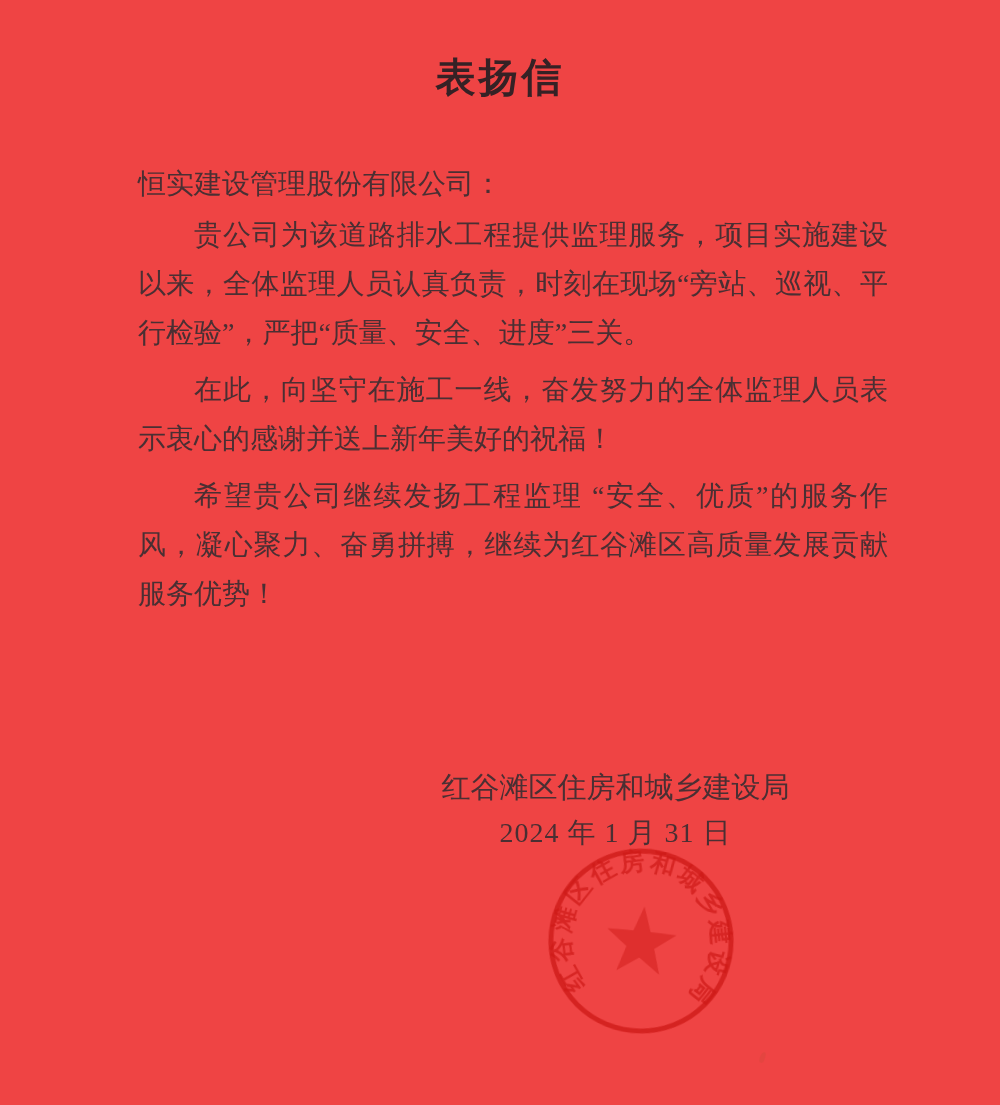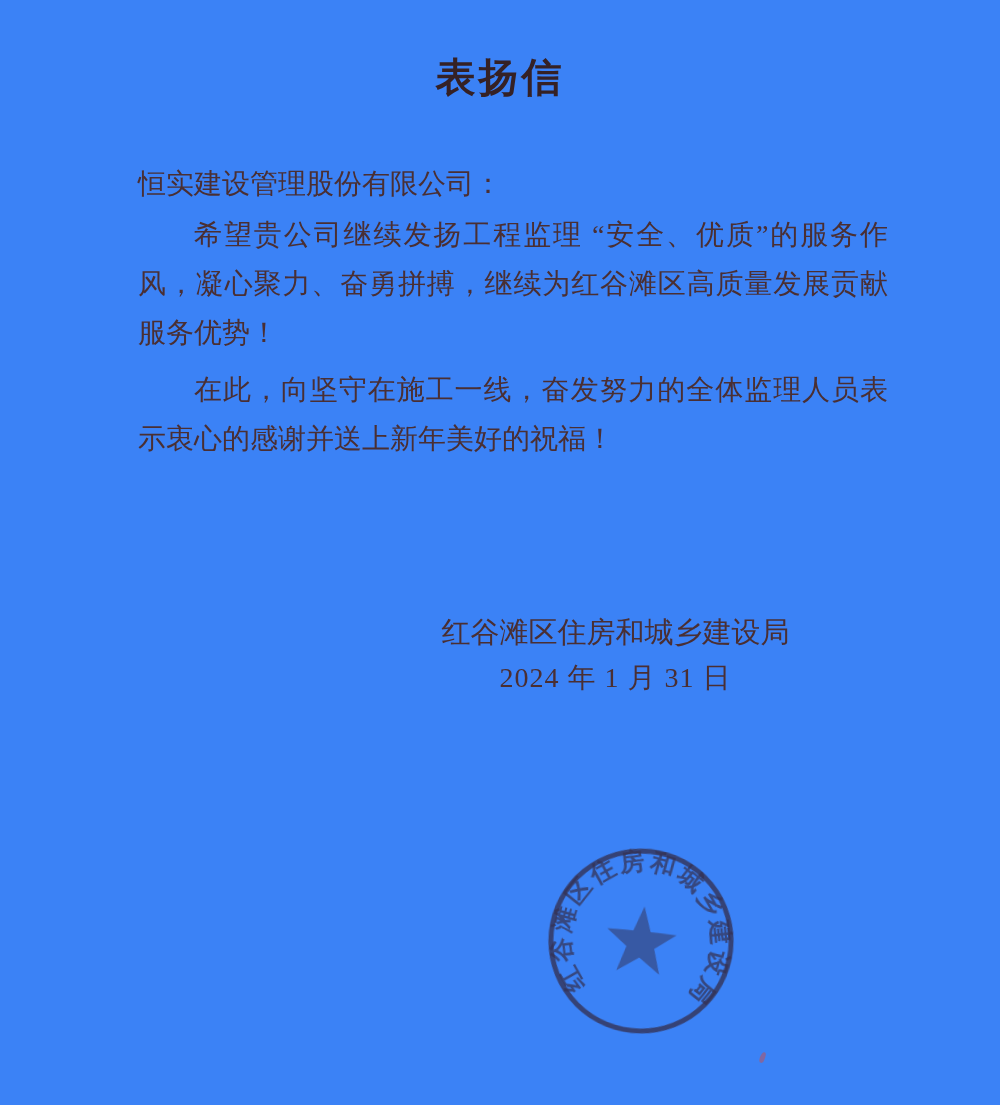--- a/index.html
+++ b/index.html
@@ -1,18 +1,18 @@
 <!DOCTYPE html>
 <html><head>
 <meta charset="utf-8">
 <style>
   html,body{margin:0;padding:0;background:#e9e9e9;}
   .page{
     position:relative;width:1000px;height:1105px;overflow:hidden;
-    background:#3b82f6;
+    background:#ef4444;
     font-family:"Liberation Serif","DejaVu Serif",serif;
     color:#4a2f33;
   }
   .title{
     margin:50px 0 0 0;text-align:center;
     font-size:40px;font-weight:700;letter-spacing:3px;color:#352125;
   }
   .content{
     margin:54px 112px 0 138px;
     font-size:28px;line-height:49px;
@@ -48,22 +48,23 @@
 </style>
 </head>
 <body>
 
 <div class="page">
 
   <h1 class="title">表扬信</h1>
 
   <div class="content">
     <p class="salutation">恒实建设管理股份有限公司：</p>
+    <p class="para">贵公司为该道路排水工程提供监理服务，项目实施建设以来，全体监理人员认真负责，时刻在现场“旁站、巡视、平行检验”，严把“质量、安全、进度”三关。</p>
+    <p class="para">在此，向坚守在施工一线，奋发努力的全体监理人员表示衷心的感谢并送上新年美好的祝福！</p>
     <p class="para">希望贵公司继续发扬工程监理 “安全、优质”的服务作风，凝心聚力、奋勇拼搏，继续为红谷滩区高质量发展贡献服务优势！</p>
-    <p class="para">在此，向坚守在施工一线，奋发努力的全体监理人员表示衷心的感谢并送上新年美好的祝福！</p>
   </div>
 
   <div class="closing">
     <div class="signature">红谷滩区住房和城乡建设局</div>
     <div class="date">2024 年 1 月 31 日</div>
   </div>
 
   <svg class="seal" viewBox="0 0 200 200" aria-hidden="true">
     <circle cx="100" cy="100" r="91"></circle>
     <path id="sealArc" d="M 49.1 150.9 A 72 72 0 1 1 150.9 150.9" fill="none"></path>

